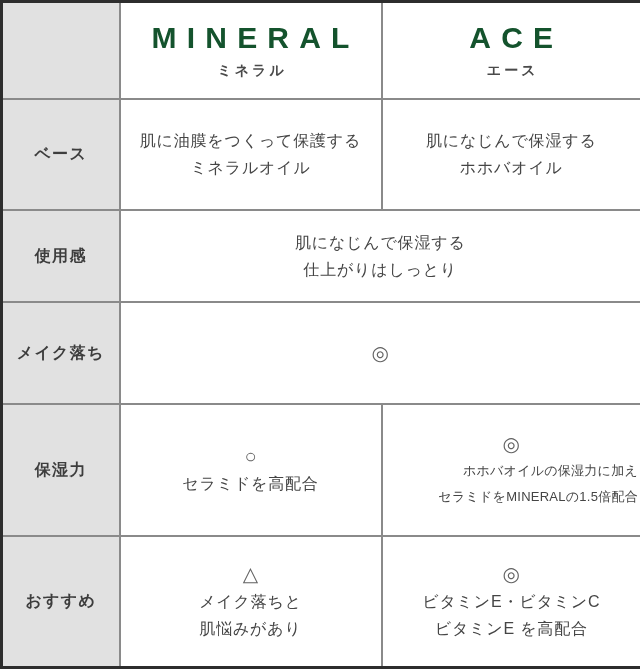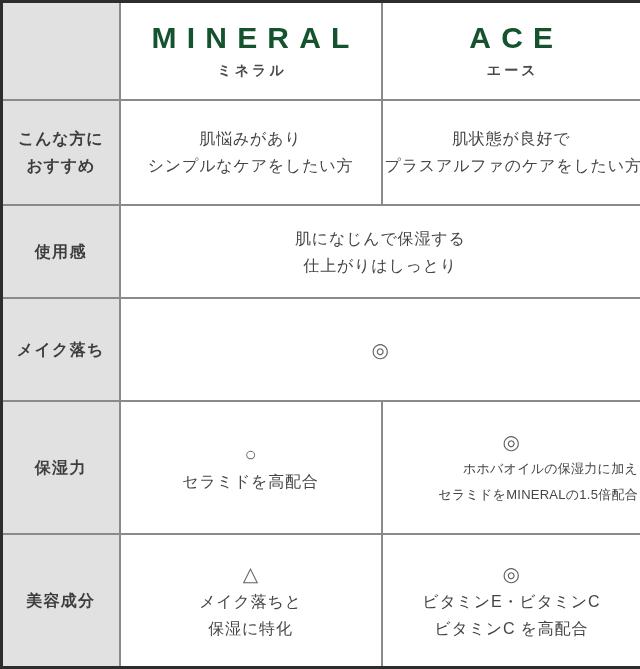--- a/index.html
+++ b/index.html
@@ -84,35 +84,32 @@
       <th>
         <div class="pname">MINERAL</div>
         <div class="pkana">ミネラル</div>
       </th>
       <th>
         <div class="pname">ACE</div>
         <div class="pkana">エース</div>
       </th>
     </tr>
 
-    <tr class="r-recommend">
-      <th class="label-cell">
-        <div class="line">こんな方に</div>
-        <div class="line">おすすめ</div>
-      </th>
+
+    <tr class="r-base">
+      <th class="label-cell">ベース</th>
       <td>
-        <div class="line">肌悩みがあり</div>
-        <div class="line">シンプルなケアをしたい方</div>
+        <div class="line">肌に油膜をつくって保護する</div>
+        <div class="line">ミネラルオイル</div>
       </td>
       <td>
-        <div class="line">肌状態が良好で</div>
-        <div class="line">プラスアルファのケアをしたい方</div>
+        <div class="line">肌になじんで保湿する</div>
+        <div class="line">ホホバオイル</div>
       </td>
     </tr>
-
 
     <tr class="r-feel">
       <th class="label-cell">使用感</th>
       <td colspan="2">
         <div class="line">肌になじんで保湿する</div>
         <div class="line">仕上がりはしっとり</div>
       </td>
     </tr>
 
     <tr class="r-makeup">
@@ -129,26 +126,26 @@
         <div class="line">セラミドを高配合</div>
       </td>
       <td>
         <div class="symbol">◎</div>
         <div class="line s">ホホバオイルの保湿力に加え</div>
         <div class="line s">セラミドをMINERALの1.5倍配合</div>
       </td>
     </tr>
 
     <tr class="r-beauty">
-      <th class="label-cell">美容成分</th>
+      <th class="label-cell">おすすめ</th>
       <td>
         <div class="symbol">△</div>
         <div class="line">メイク落ちと</div>
-        <div class="line">保湿に特化</div>
+        <div class="line">肌悩みがあり</div>
       </td>
       <td>
         <div class="symbol">◎</div>
         <div class="line">ビタミンE・ビタミンC</div>
-        <div class="line">ビタミンC を高配合</div>
+        <div class="line">ビタミンE を高配合</div>
       </td>
     </tr>
   </tbody>
 </table>
 
 </body></html>

